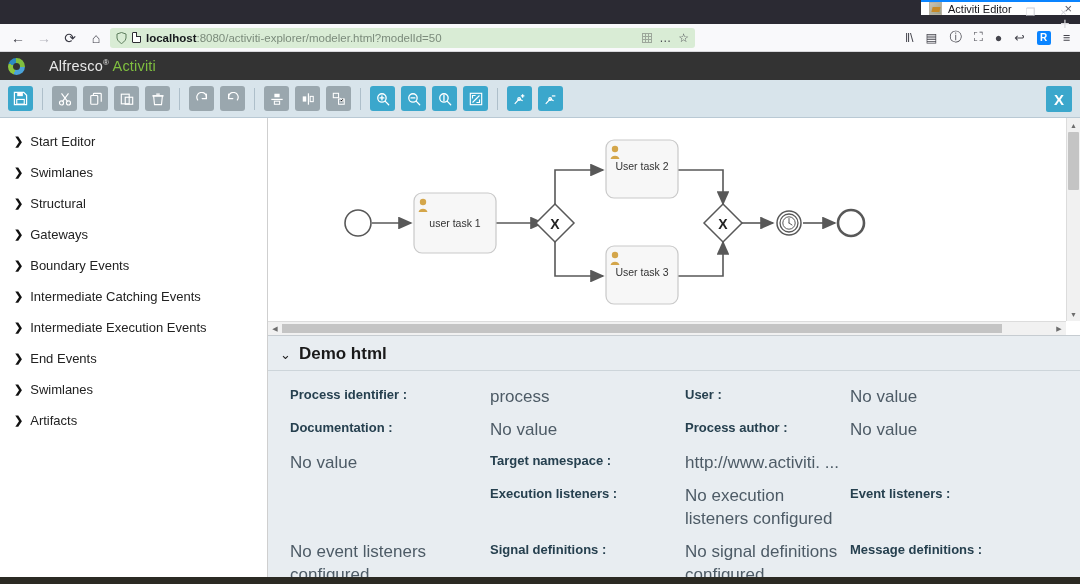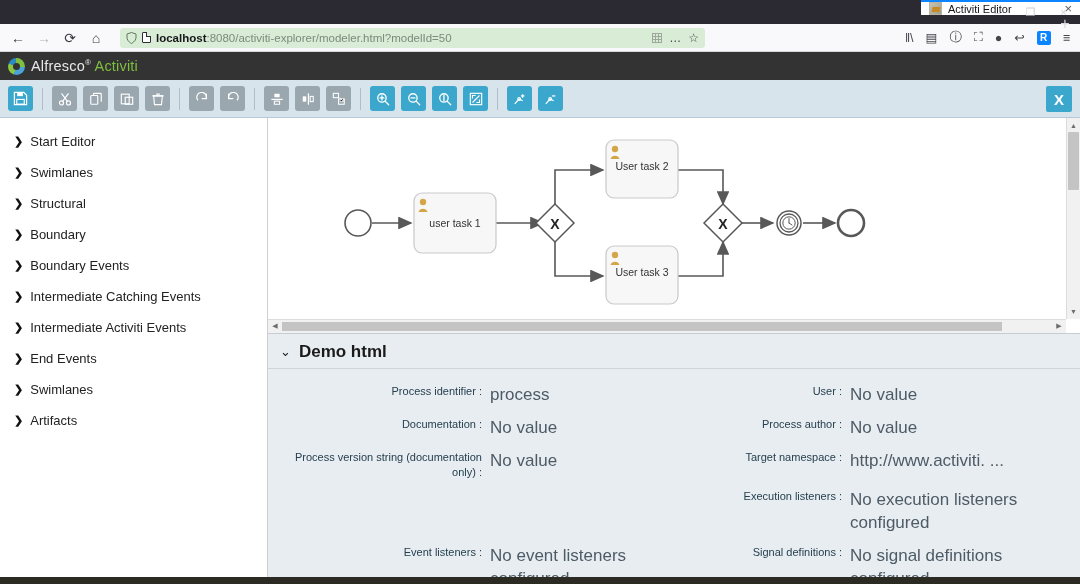--- a/index.html
+++ b/index.html
@@ -43,21 +43,21 @@
         justify-content:center; color:#cfcfd6; font-size:11px; }
 
   .navbar {
     height: 28px; background: #f9f9fb; display: flex; align-items: center;
     gap: 2px; padding: 0 6px; border-bottom: 1px solid #d7d7db;
   }
   .navbtn { width: 24px; height: 24px; display:flex; align-items:center;
     justify-content:center; color:#3a3a44; font-size:14px; }
   .navbtn.dim { color: #b6b6be; }
   .urlbar {
-    flex: 0 0 585px; margin-left: 10px; height: 20px; background: #d9ecd5;
+    flex: 0 0 585px; margin-left: 0; height: 20px; background: #d9ecd5;
     border-radius: 3px; display: flex; align-items: center; gap: 5px;
     padding: 0 6px; font-size: 11.5px; color: #3d7a3d; position: relative;
   }
   .shield { width:11px; height:12px; flex:0 0 11px; }
   .pagei { width:9px; height:11px; flex:0 0 9px; border:1.2px solid #2d2d33;
     border-radius:1px; position:relative; background:#fff;}
   .pagei::after{content:"";position:absolute;right:-1px;top:-1px;width:4px;height:4px;
     background:#d9ecd5;border-left:1.2px solid #2d2d33;border-bottom:1.2px solid #2d2d33;}
   .url { color: #7b8b7b; white-space: nowrap; overflow:hidden; }
   .url b { color: #16181c; font-weight: 700; }
@@ -67,21 +67,21 @@
     background-image:linear-gradient(#555 1px,transparent 1px),linear-gradient(90deg,#555 1px,transparent 1px);
     background-size:3px 3px; }
   .toolicons { margin-left:auto; display:flex; align-items:center; gap:12px; padding-right:4px;}
   .ti { color:#45454d; font-size:12.5px; display:flex; align-items:center; }
   .ti-r { width:14px;height:14px;background:#0a84ff;color:#fff;font-size:10px;font-weight:700;
     display:flex;align-items:center;justify-content:center;border-radius:2px; }
 
   
   .app-header {
     height: 28px; background: #333333; display:flex; align-items:center;
-    padding-left: 8px; gap: 6px;
+    padding-left: 8px; gap: 24px;
   }
   .logo-mark { width:17px; height:17px; border-radius:50%;
     background: conic-gradient(#7fbf3f 0deg 95deg, #4aa3d9 95deg 200deg, #8dc63f 200deg 290deg, #2e8bc0 290deg 360deg);
     position:relative; }
   .logo-mark::after{content:"";position:absolute;inset:5px;border-radius:50%;background:#333;}
   .brand { font-size:14.5px; color:#e8e8e8; letter-spacing:.2px; }
   .brand .sup { font-size:8px; vertical-align:super; }
   .brand .green { color:#7fbf3f; }
 
   
@@ -137,21 +137,21 @@
   .props-head {
     display:flex; align-items:center; gap:8px; padding: 8px 12px 6px 12px;
     border-bottom:1px solid #cdd5da;
   }
   .props-head .cv { font-size:13px; color:#222; }
   .props-title { font-size: 17px; font-weight: 700; color:#1a1a1a; }
   .props-grid {
     display:grid; grid-template-columns: 200px 195px 165px 1fr;
     padding: 10px 12px 0 22px; row-gap: 0px; column-gap: 0;
   }
-  .p-lab { font-size:11px; font-weight:400; color:#26404f; padding: 5px 8px 5px 0; line-height:1.35;text-align:right; }
+  .p-lab { font-size:13px; font-weight:700; color:#26404f; padding: 5px 8px 5px 0; line-height:1.35; }
   .p-val { font-size:17px; color:#4d5b66; padding: 5px 8px 5px 0; line-height:1.35; }
   .spacer-row { height: 10px; }
   .bottombar { height:12px; background:#2b2a23; }
 </style>
 </head>
 <body>
 
 <div class="tabstrip">
   <div class="tab">
     <span class="tab-favicon"></span>
@@ -331,33 +331,33 @@
     <div class="pal-item">
       <span class="chev">❯</span>
       <span>Swimlanes</span>
     </div>
     <div class="pal-item">
       <span class="chev">❯</span>
       <span>Structural</span>
     </div>
     <div class="pal-item">
       <span class="chev">❯</span>
-      <span>Boundary</span>
+      <span>Gateways</span>
     </div>
     <div class="pal-item">
       <span class="chev">❯</span>
       <span>Boundary Events</span>
     </div>
     <div class="pal-item">
       <span class="chev">❯</span>
       <span>Intermediate Catching Events</span>
     </div>
     <div class="pal-item">
       <span class="chev">❯</span>
-      <span>Intermediate Activiti Events</span>
+      <span>Intermediate Execution Events</span>
     </div>
     <div class="pal-item">
       <span class="chev">❯</span>
       <span>End Events</span>
     </div>
     <div class="pal-item">
       <span class="chev">❯</span>
       <span>Swimlanes</span>
     </div>
     <div class="pal-item">
@@ -468,21 +468,20 @@
         <div class="p-lab">Process identifier :</div>
         <div class="p-val">process</div>
         <div class="p-lab">User :</div>
         <div class="p-val">No value</div>
 
         <div class="p-lab">Documentation :</div>
         <div class="p-val">No value</div>
         <div class="p-lab">Process author :</div>
         <div class="p-val">No value</div>
 
-        <div class="p-lab">Process version string (documentation only) :</div>
         <div class="p-val">No value</div>
         <div class="p-lab">Target namespace :</div>
         <div class="p-val">http://www.activiti. ...</div>
 
         <div class="p-lab spacer-row"></div>
         <div class="p-val spacer-row"></div>
         <div class="p-lab">Execution listeners :</div>
         <div class="p-val">No execution listeners configured</div>
 
         <div class="p-lab">Event listeners :</div>

